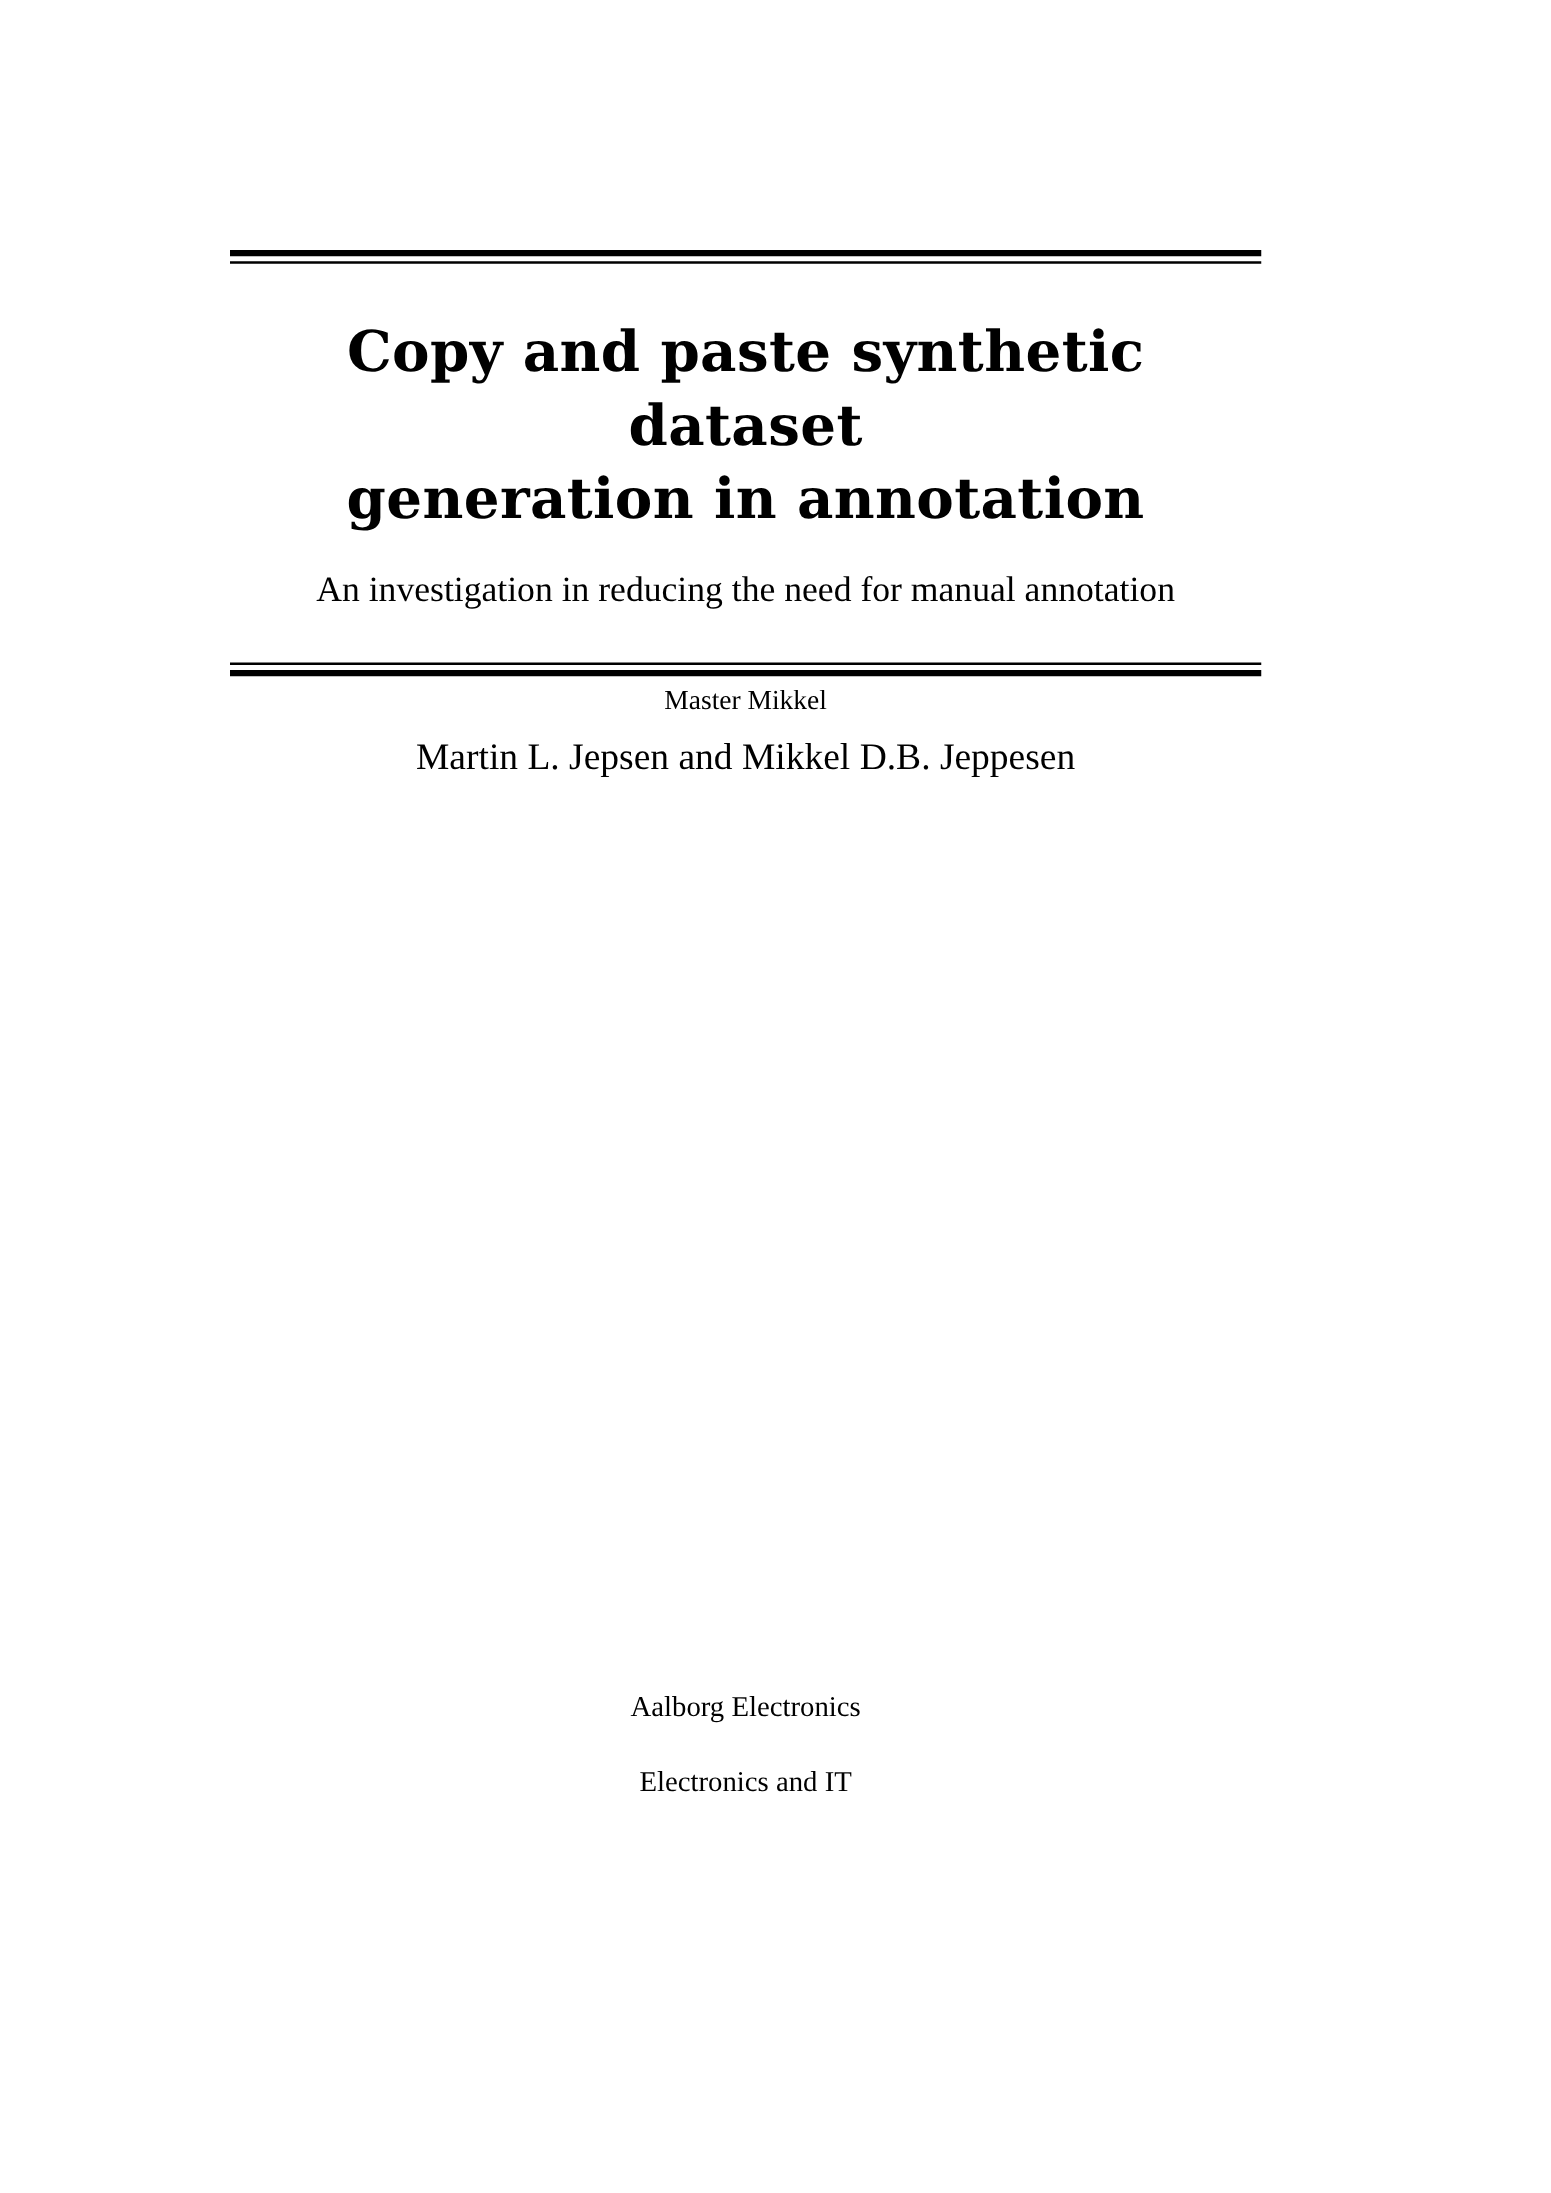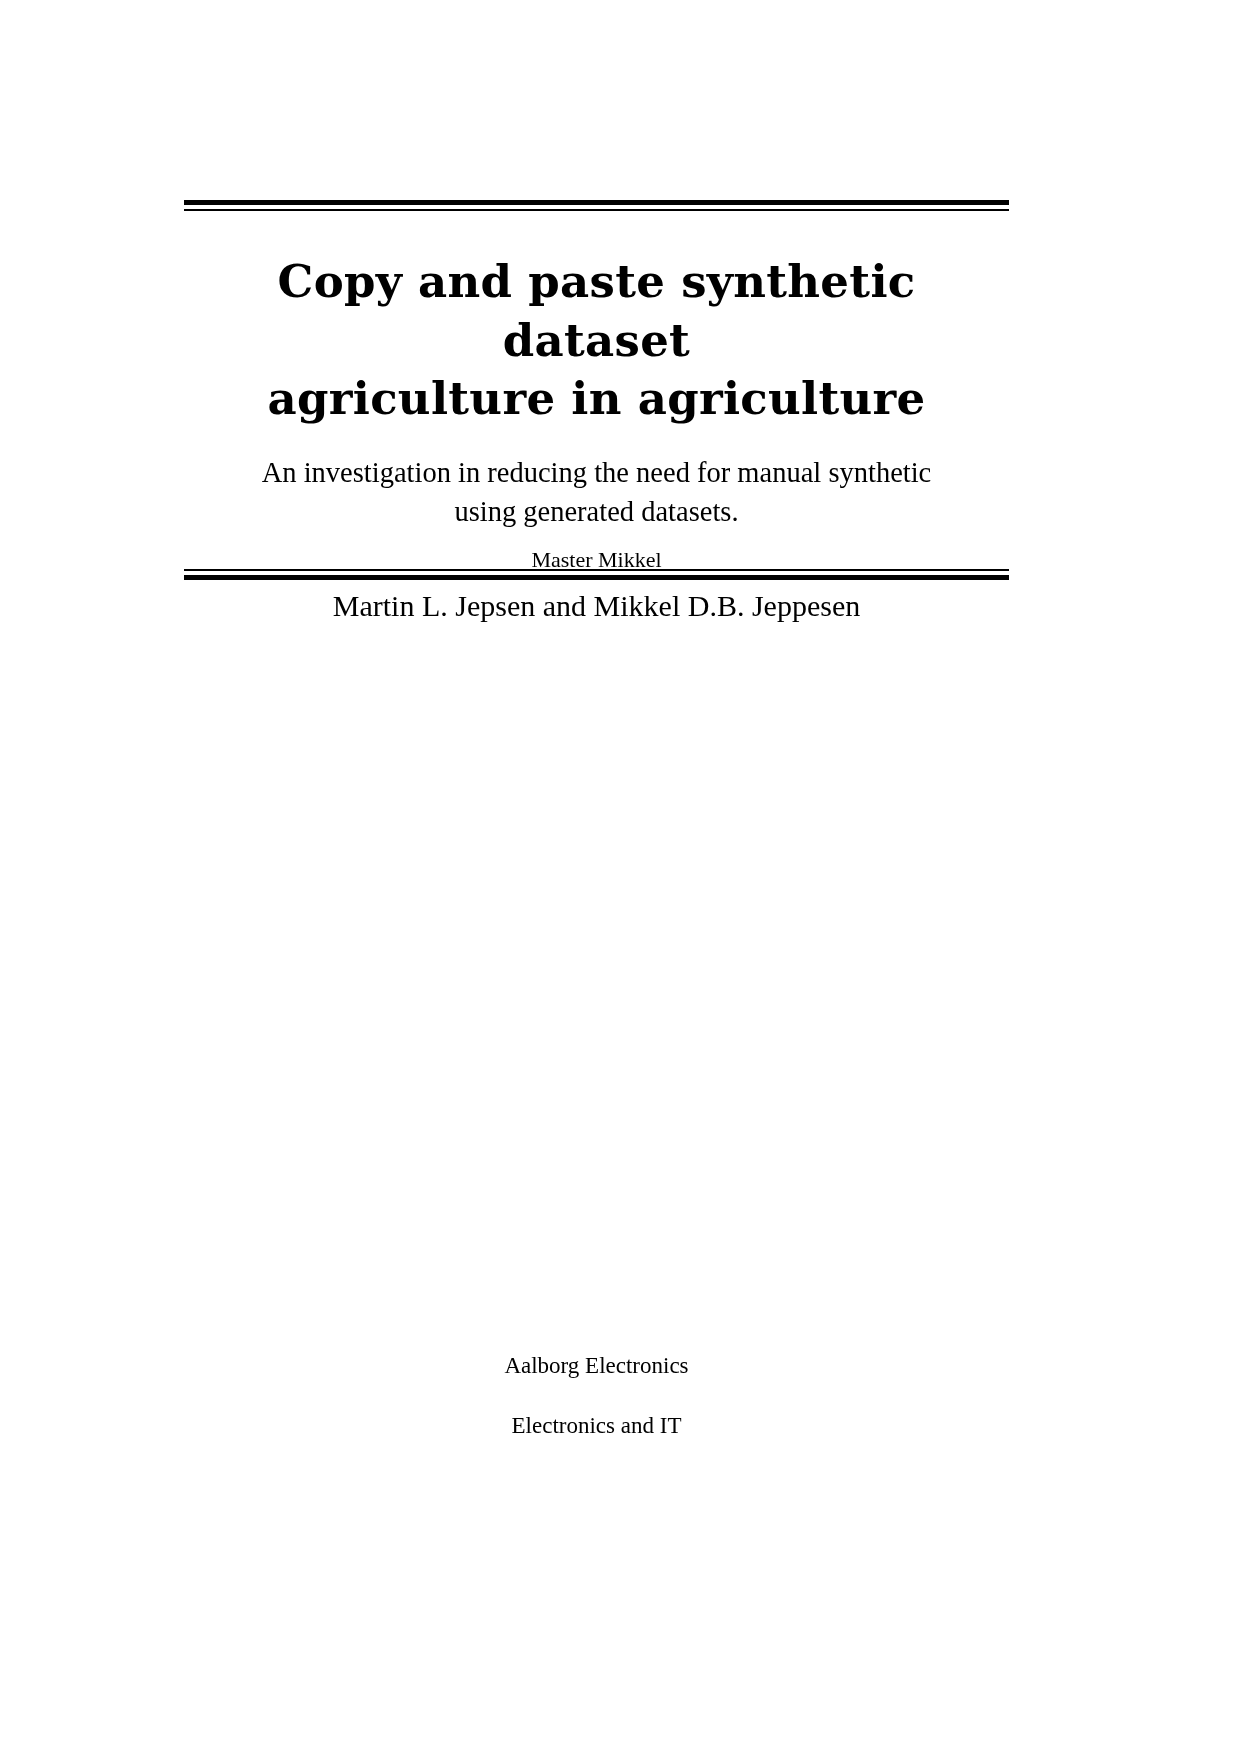--- a/index.html
+++ b/index.html
@@ -132,26 +132,25 @@
 
   <div class="title-block">
 
     <div class="rule-group-top">
       <div class="rule-thick"></div>
       <div class="rule-thin"></div>
     </div>
 
     <h1 class="main-title">
       <span>Copy and paste synthetic dataset</span><br>
-      <span>agriculture in agriculture</span>
+      <span>generation in annotation</span>
     </h1>
 
     <div class="subtitle">
-      <span>An investigation in reducing the need for manual synthetic</span><br>
-      <span>using generated datasets.</span>
+      <span>An investigation in reducing the need for manual annotation</span><br>
     </div>
 
     <div class="rule-group-bottom">
       <div class="rule-thin-lower"></div>
       <div class="rule-thick-lower"></div>
     </div>
 
   </div>
 
   <div class="meta-block">

